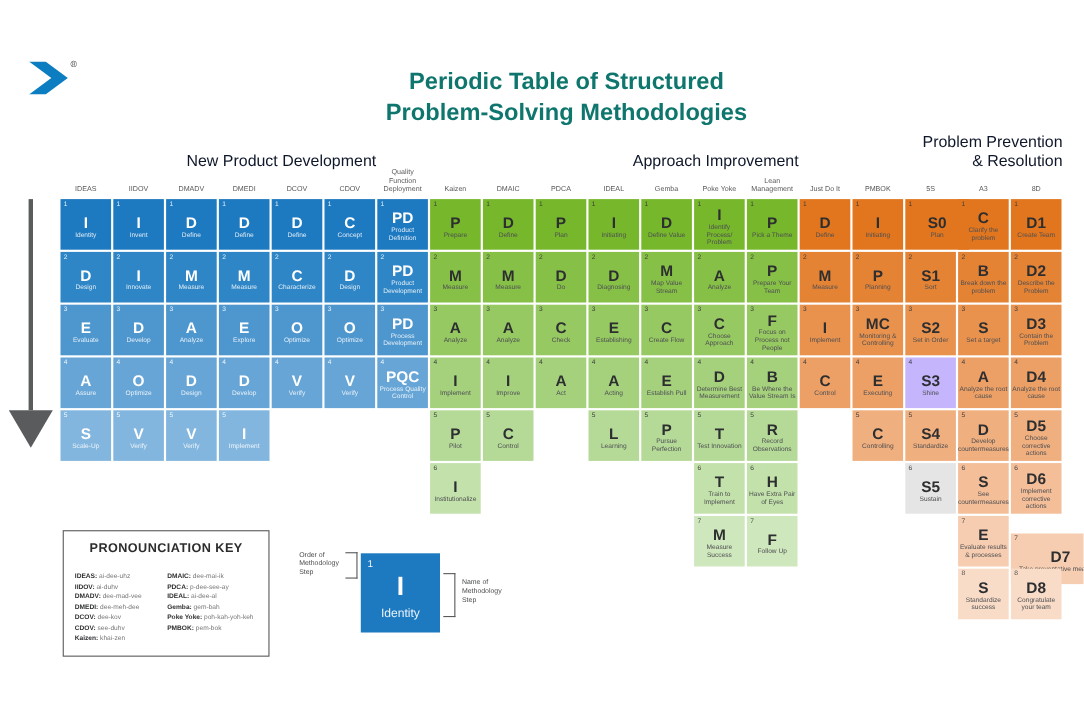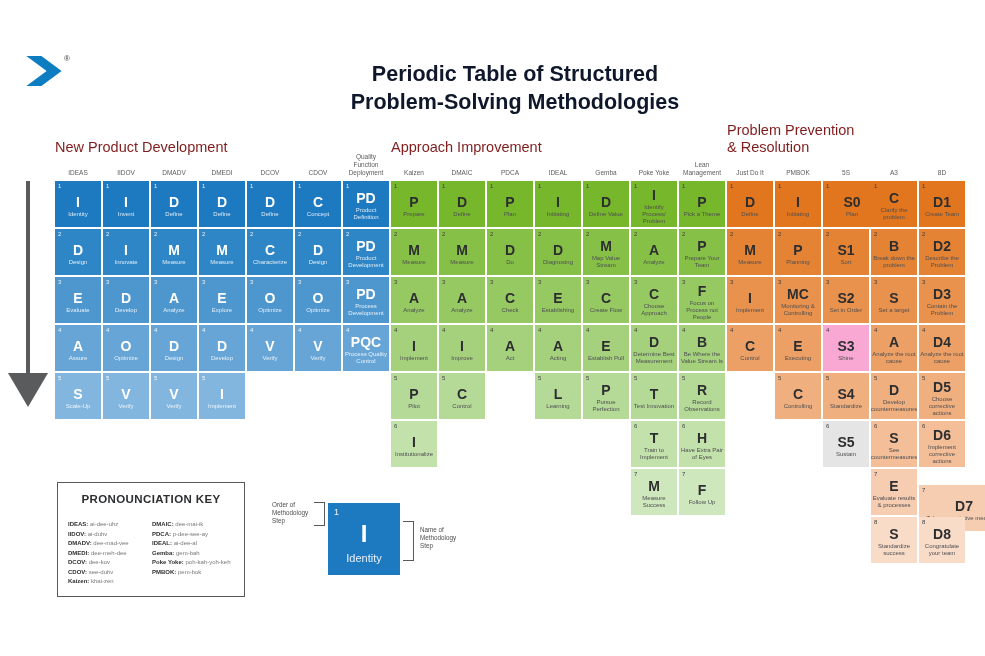--- a/index.html
+++ b/index.html
@@ -7,23 +7,23 @@
     width:985px;height:656px;position:relative;background:#ffffff;
     font-family:"Liberation Sans",sans-serif;color:#3c3d3f;overflow:hidden;
   }
   
   .logo{position:absolute;left:18px;top:56px;display:flex;align-items:center;}
   .logo .word{font-size:30px;font-weight:600;color:#3e3f43;letter-spacing:.5px;}
   .logo svg{margin-left:8px;display:block;}
   .logo .reg{font-size:8px;color:#3e3f43;align-self:flex-start;margin-left:2px;margin-top:-2px;}
   
   .main-title{position:absolute;left:295px;top:60px;width:440px;text-align:center;
-    font-size:21.5px;font-weight:700;color:#0f172a;line-height:28px;}
+    font-size:21.5px;font-weight:700;color:#0f766e;line-height:28px;}
   
-  .sec{position:absolute;text-align:left;font-size:14.5px;color:#7f1d1d;}
+  .sec{position:absolute;text-align:right;font-size:14.5px;color:#0f172a;}
   .sec-npd{left:55px;width:287px;top:139px;}
   .sec-pi{left:391px;width:335px;top:139px;}
   .sec-ppr{left:727px;width:239px;top:122px;line-height:17px;}
   
   .arrow-line{position:absolute;left:26px;top:181px;width:4px;height:192px;background:#5a5b5d;}
   .arrow-head{position:absolute;left:8px;top:373px;width:0;height:0;
     border-left:20px solid transparent;border-right:20px solid transparent;border-top:34px solid #5a5b5d;}
   
   .grid{position:absolute;left:55px;top:181px;width:912px;height:384px;}
   .col{position:absolute;top:0;width:46px;height:384px;}
@@ -754,21 +754,21 @@
           <span class="name">Sort</span>
         </div>
       </div>
       <div class="cell theme-orange" style="top: 96px; background: rgb(233, 146, 77);">
         <span class="num">3</span>
         <div class="inner">
           <span class="sym">S2</span>
           <span class="name">Set in Order</span>
         </div>
       </div>
-      <div class="cell theme-orange" style="top: 144px; background: #f9a8d4;">
+      <div class="cell theme-orange" style="top: 144px; background: #c4b5fd;">
         <span class="num">4</span>
         <div class="inner">
           <span class="sym">S3</span>
           <span class="name">Shine</span>
         </div>
       </div>
       <div class="cell theme-orange" style="top: 192px; background: rgb(240, 175, 127);">
         <span class="num">5</span>
         <div class="inner">
           <span class="sym">S4</span>

